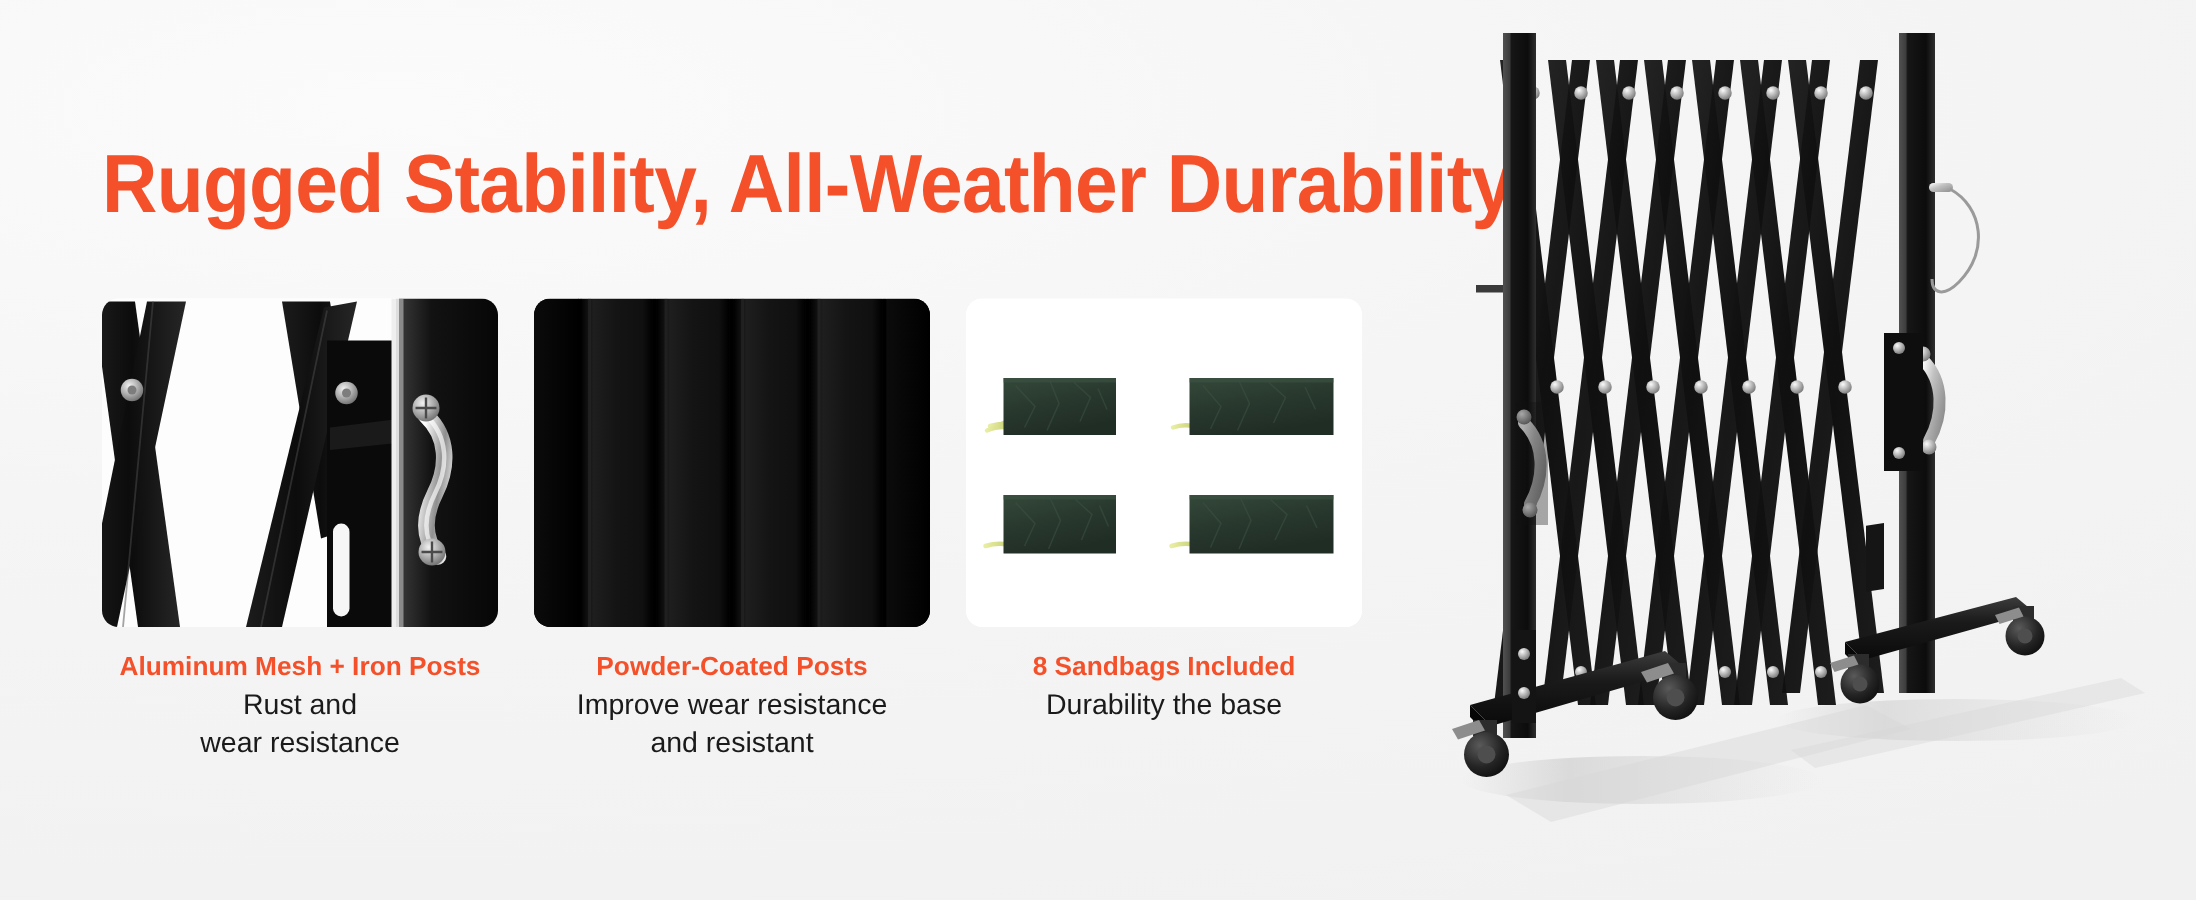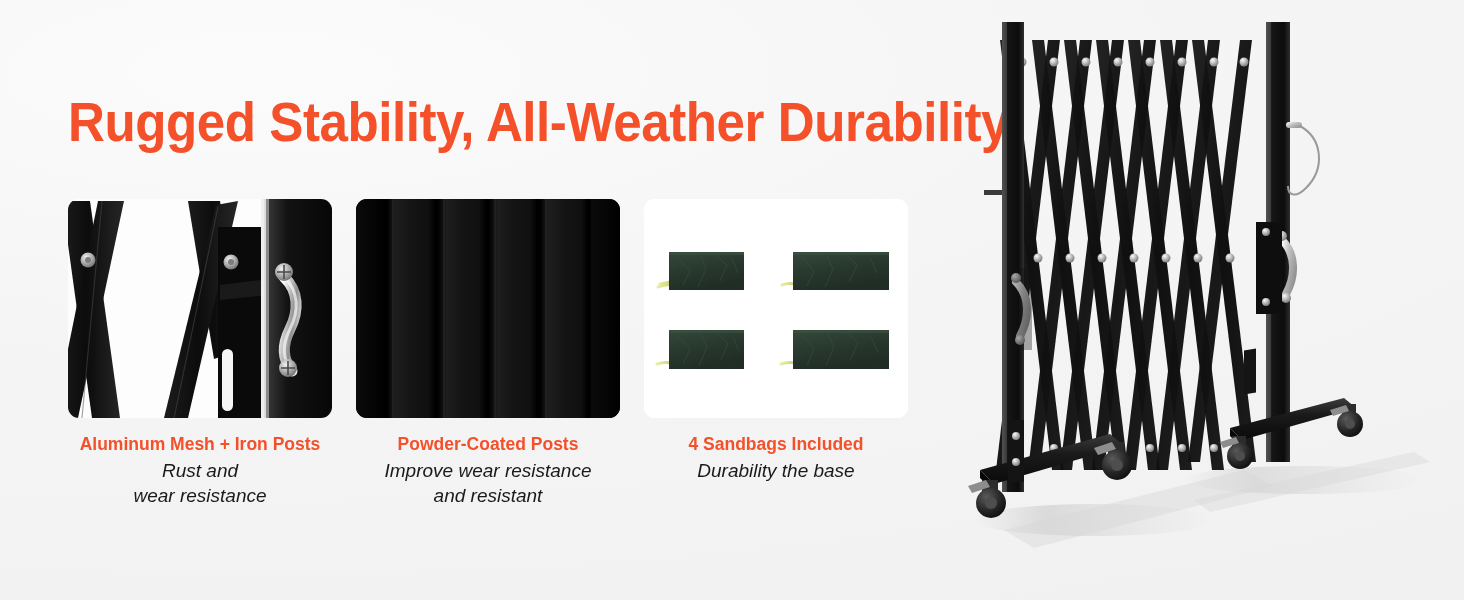--- a/index.html
+++ b/index.html
@@ -79,21 +79,20 @@
     line-height: 22px;
     white-space: nowrap;
   }
 
   .caption-body {
     font-size: 19px;
     font-weight: 400;
     color: #1a1a1a;
     line-height: 25px;
     padding-top: 3px;
-    font-style: italic;
   }
 
   
   #hero {
     position: absolute;
     right: 0;
     top: 0;
     width: 520px;
     height: 600px;
   }
@@ -294,21 +293,21 @@
             <g stroke="#3c5243" stroke-width="1" opacity="0.55" fill="none">
               <path d="M158 136 L170 150 L163 166"></path>
               <path d="M183 133 L190 148 L182 167"></path>
               <path d="M203 134 L214 144 L206 161"></path>
               <path d="M227 138 L234 153"></path>
             </g>
           </g>
         </svg>
       </div>
       <div class="caption">
-        <div class="caption-title">4 Sandbags Included</div>
+        <div class="caption-title">8 Sandbags Included</div>
         <div class="caption-body">
           <div>Durability the base</div>
         </div>
       </div>
     </div>
 
   </div>
 
   <div id="hero">
     <svg viewBox="0 0 520 600" preserveAspectRatio="xMidYMid meet" aria-hidden="true">

